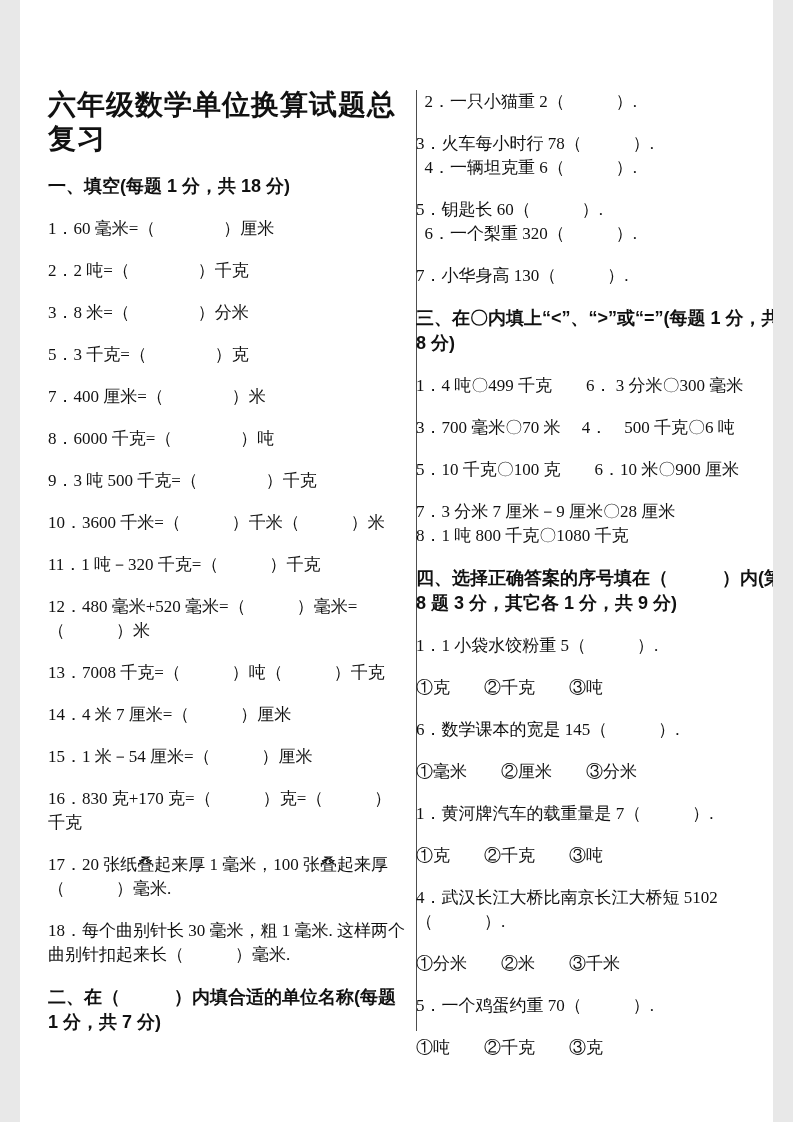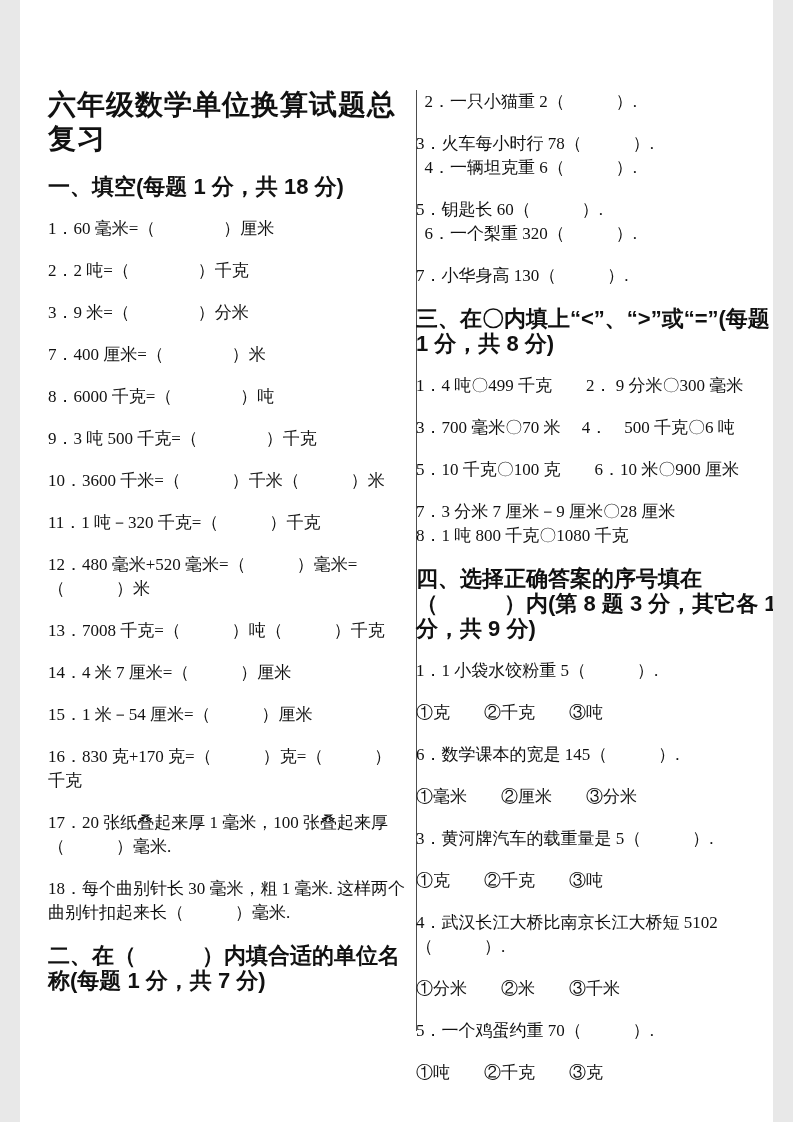--- a/index.html
+++ b/index.html
@@ -31,21 +31,21 @@
     line-height: 34px;
     letter-spacing: 1px;
     margin: 0;
     white-space: pre-wrap;
   }
   .block { margin-top: 18px; }
   .col-right .block:first-child { margin-top: 0; }
   .block.header {
     font-family: "Liberation Sans", "DejaVu Sans", sans-serif;
     font-weight: bold;
-    font-size: 22px;
+    font-size: 18px;
     line-height: 25px;
   }
   .block.text {
     font-size: 17px;
     line-height: 24px;
   }
   .line { white-space: pre-wrap; }
   .page-number {
     position: absolute;
     left: 757px;
@@ -66,21 +66,24 @@
         <div class="block header">
           <div class="line">一、填空(每题 1 分，共 18 分)</div>
         </div>
         <div class="block text">
           <div class="line">1．60 毫米=（　　　　）厘米</div>
         </div>
         <div class="block text">
           <div class="line">2．2 吨=（　　　　）千克</div>
         </div>
         <div class="block text">
-          <div class="line">3．9 米=（　　　　）分米</div>
+          <div class="line">3．8 米=（　　　　）分米</div>
+        </div>
+        <div class="block text">
+          <div class="line">5．3 千克=（　　　　）克</div>
         </div>
         <div class="block text">
           <div class="line">7．400 厘米=（　　　　）米</div>
         </div>
         <div class="block text">
           <div class="line">8．6000 千克=（　　　　）吨</div>
         </div>
         <div class="block text">
           <div class="line">9．3 吨 500 千克=（　　　　）千克</div>
         </div>
@@ -130,21 +133,21 @@
           <div class="line">5．钥匙长 60（　　　）.</div>
           <div class="line">  6．一个梨重 320（　　　）.</div>
         </div>
         <div class="block text">
           <div class="line">7．小华身高 130（　　　）.</div>
         </div>
         <div class="block header">
           <div class="line">三、在〇内填上“&lt;”、“&gt;”或“=”(每题 1 分，共 8 分)</div>
         </div>
         <div class="block text">
-          <div class="line">1．4 吨〇499 千克　　2． 9 分米〇300 毫米</div>
+          <div class="line">1．4 吨〇499 千克　　6． 3 分米〇300 毫米</div>
         </div>
         <div class="block text">
           <div class="line">3．700 毫米〇70 米　 4．　500 千克〇6 吨</div>
         </div>
         <div class="block text">
           <div class="line">5．10 千克〇100 克　　6．10 米〇900 厘米</div>
         </div>
         <div class="block text">
           <div class="line">7．3 分米 7 厘米－9 厘米〇28 厘米</div>
           <div class="line">8．1 吨 800 千克〇1080 千克</div>
@@ -158,21 +161,21 @@
         <div class="block text">
           <div class="line">①克　　②千克　　③吨</div>
         </div>
         <div class="block text">
           <div class="line">6．数学课本的宽是 145（　　　）.</div>
         </div>
         <div class="block text">
           <div class="line">①毫米　　②厘米　　③分米</div>
         </div>
         <div class="block text">
-          <div class="line">3．黄河牌汽车的载重量是 5（　　　）.</div>
+          <div class="line">1．黄河牌汽车的载重量是 7（　　　）.</div>
         </div>
         <div class="block text">
           <div class="line">①克　　②千克　　③吨</div>
         </div>
         <div class="block text">
           <div class="line">4．武汉长江大桥比南京长江大桥短 5102（　　　）.</div>
         </div>
         <div class="block text">
           <div class="line">①分米　　②米　　③千米</div>
         </div>

